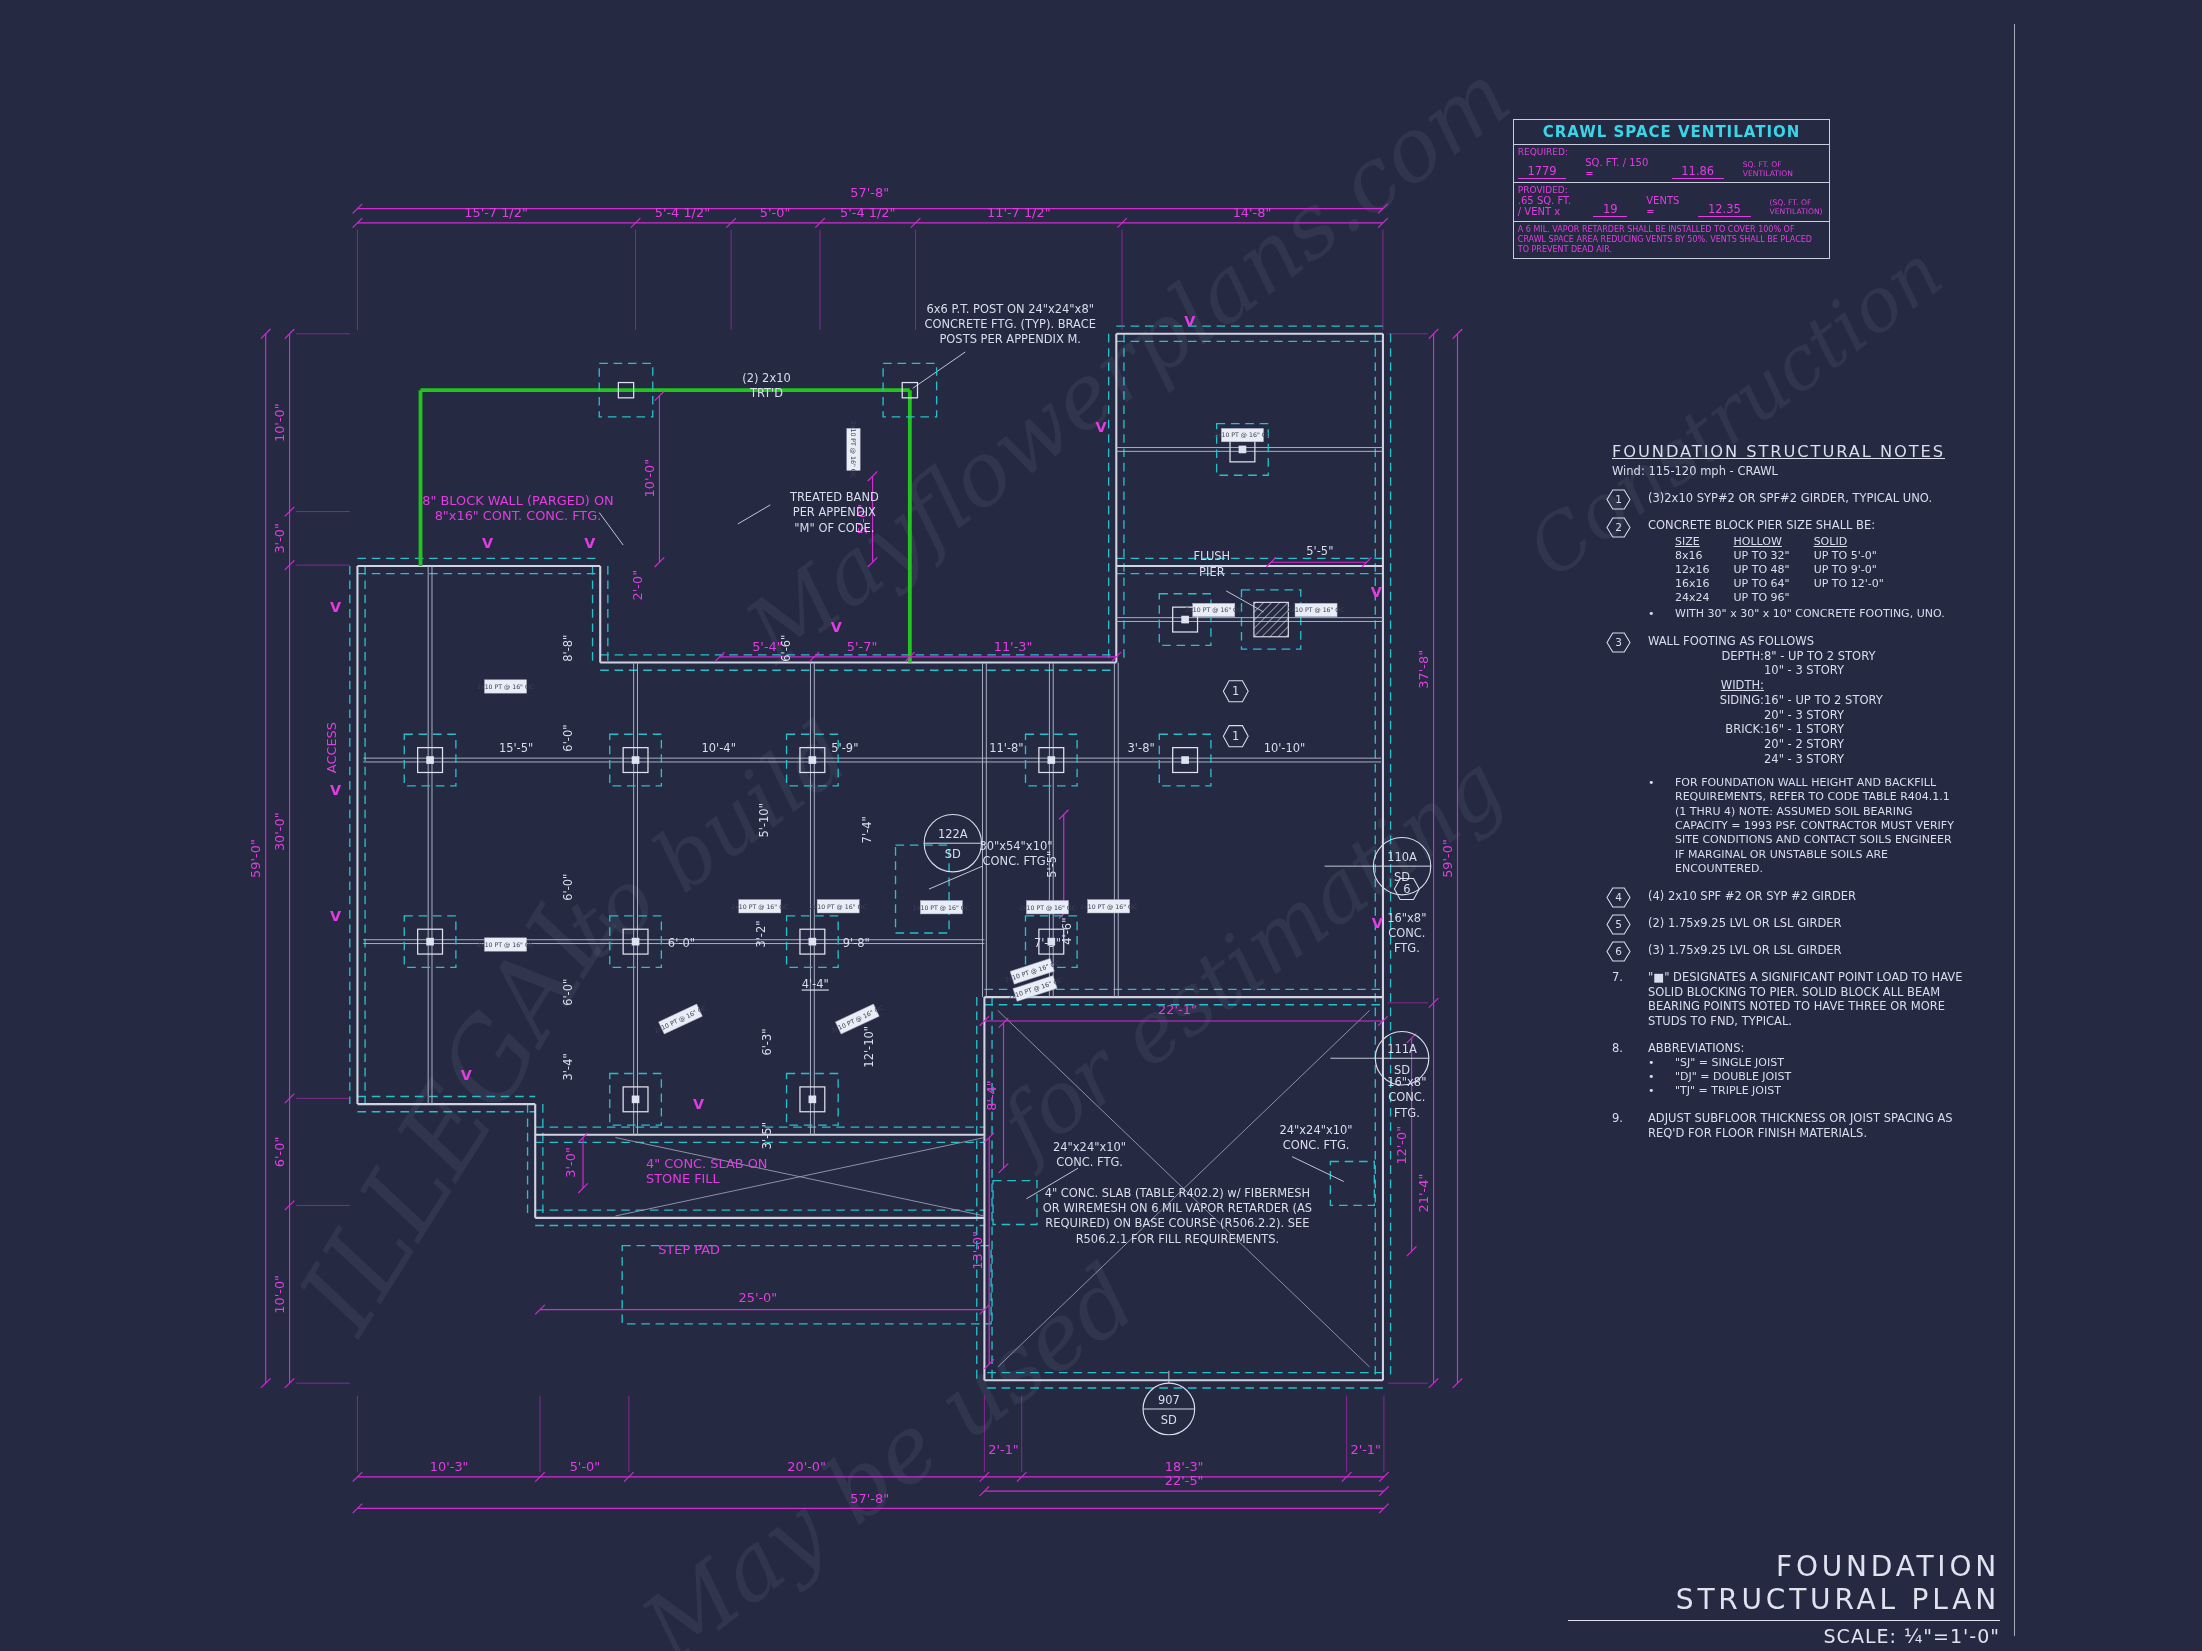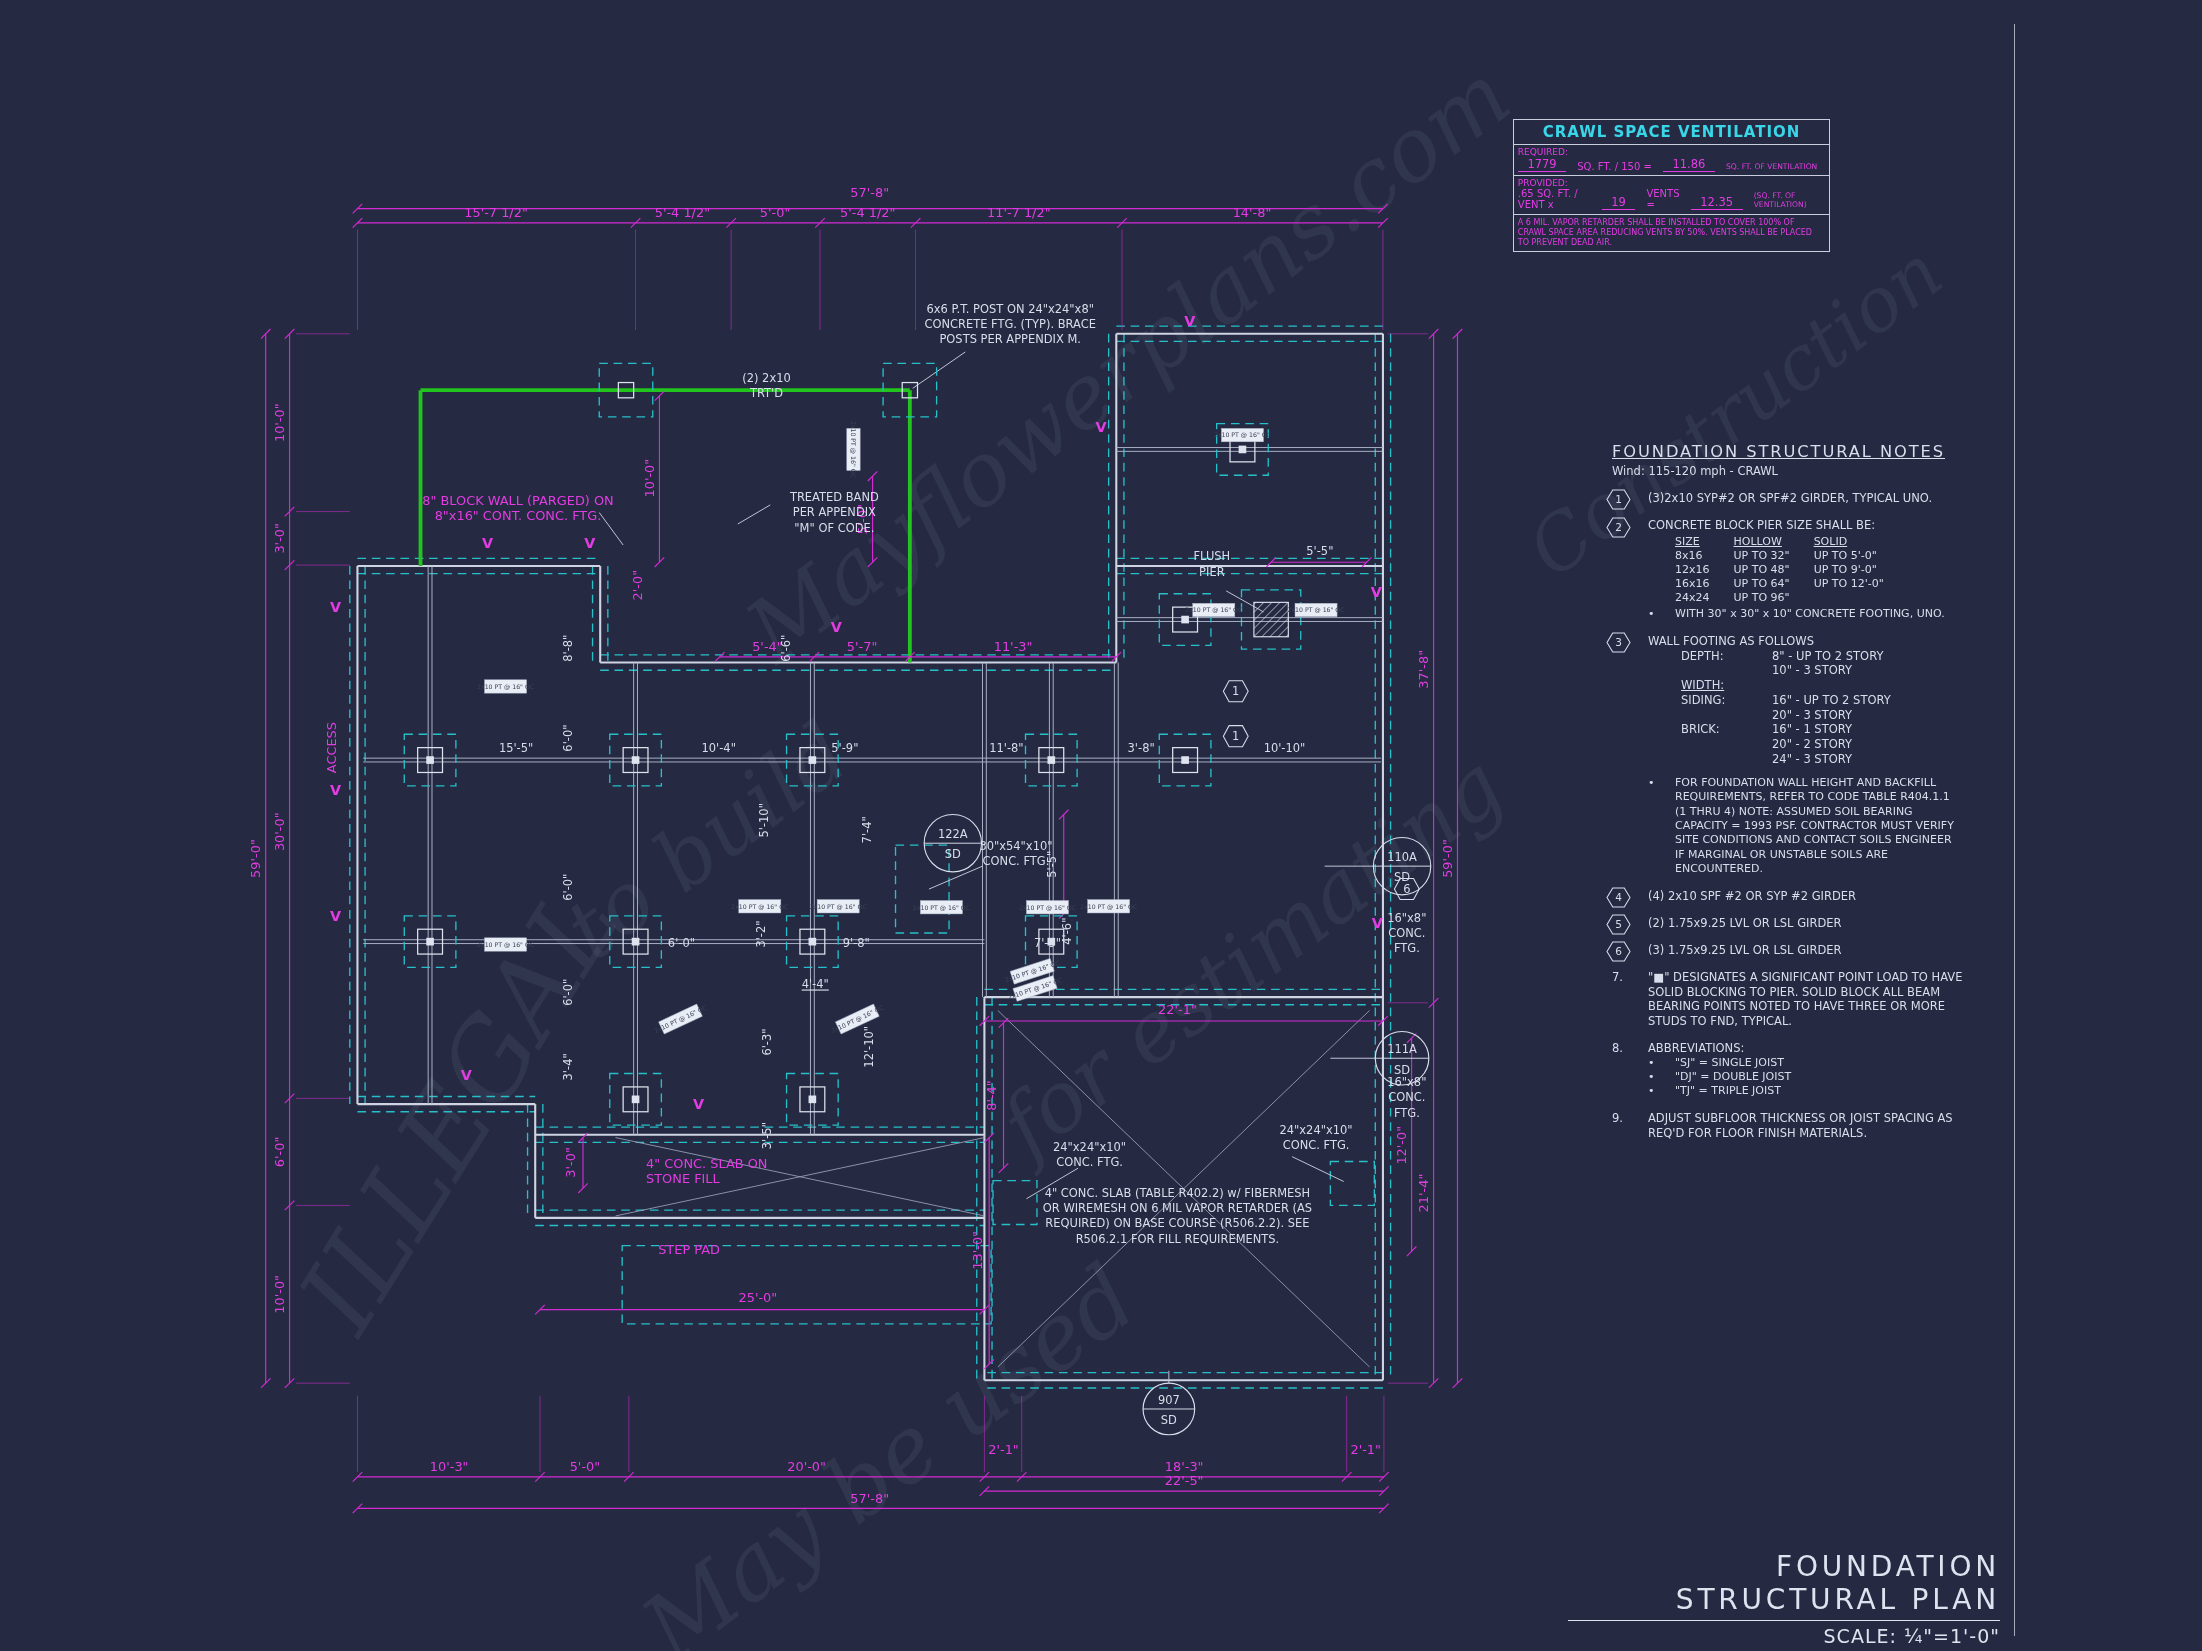--- a/index.html
+++ b/index.html
@@ -27,38 +27,38 @@
   .tagt{fill:#3a4055;font-size:6.5px;}
   
   .wm{position:absolute;font-family:"DejaVu Serif",serif;font-style:italic;
       color:rgba(198,206,232,0.07);white-space:nowrap;transform:translate(-50%,-50%) rotate(var(--r));}
   
   #vt{position:absolute;left:1513px;top:119px;width:315px;border:1.4px solid #c9cede;color:#e23ce2;}
   .vt-title{color:#39d6e8;font-size:15px;font-weight:bold;text-align:center;letter-spacing:1px;
             border-bottom:1px solid #c9cede;padding:2.9px 0;}
   .vt-sec{border-bottom:1px solid #c9cede;padding:1.9px 3.8px 3.8px 3.8px;}
   .vt-l{font-size:9px;}
-  .vt-f{font-size:10px;display:flex;gap:11px;align-items:flex-end;flex-wrap:nowrap;}
+  .vt-f{font-size:10px;display:flex;gap:19px;align-items:flex-end;flex-wrap:nowrap;}
   .vt-u{border-bottom:1px solid #e23ce2;padding:0 9.6px;font-size:11.5px;}
   .vt-sm{font-size:7.6px;padding-bottom:1px;}
   .vt-note{font-size:8px;padding:2.9px 3.8px;line-height:1.25;}
   
   #notes{position:absolute;left:1612px;top:442px;width:400px;color:#d9deec;}
   .n-title{font-size:16.3px;letter-spacing:1.9px;text-decoration:underline;}
   .n-wind{font-size:11.5px;margin:2.9px 0 13.4px 0;}
   .n-item{display:flex;margin-bottom:12.4px;}
   .n-num{width:36px;flex:none;font-size:11.5px;position:relative;}
   .n-body{font-size:11.5px;line-height:1.28;width:315px;}
   .n-tbl{margin:1.9px 0 1.9px 27px;font-size:11px;border-collapse:collapse;}
   .n-tbl td{padding:0 24px 0 0;}
   .n-tbl .hd{text-decoration:underline;}
   .n-bul{display:flex;font-size:11px;line-height:1.3;}
   .n-bul .b{width:27px;flex:none;letter-spacing:1.9px;}
   .n-spec{display:flex;font-size:11.5px;line-height:1.28;}
-  .n-spec .k{width:91px;flex:none;margin-left:33px;}
+  .n-spec .k{width:91px;flex:none;margin-left:25px;text-align:right;}
   .n-para{margin-top:9.6px;}
   .hexwrap{position:absolute;left:-5.7px;top:-2.9px;}
   
   #tb{position:absolute;left:1568px;top:1550px;width:432px;text-align:right;color:#dfe3ef;}
   .tb-title{font-size:28px;letter-spacing:3.8px;border-bottom:1.9px solid #dfe3ef;padding-bottom:4px;}
   .tb-scale{font-size:19px;margin-top:3.8px;letter-spacing:1px;}
   .tb-note{font-size:11px;margin-top:2.9px;letter-spacing:0.5px;}
   #vrule{position:absolute;left:2014px;top:24px;width:1px;height:1612px;background:rgba(210,215,230,.75);}
 </style>
 </head>

